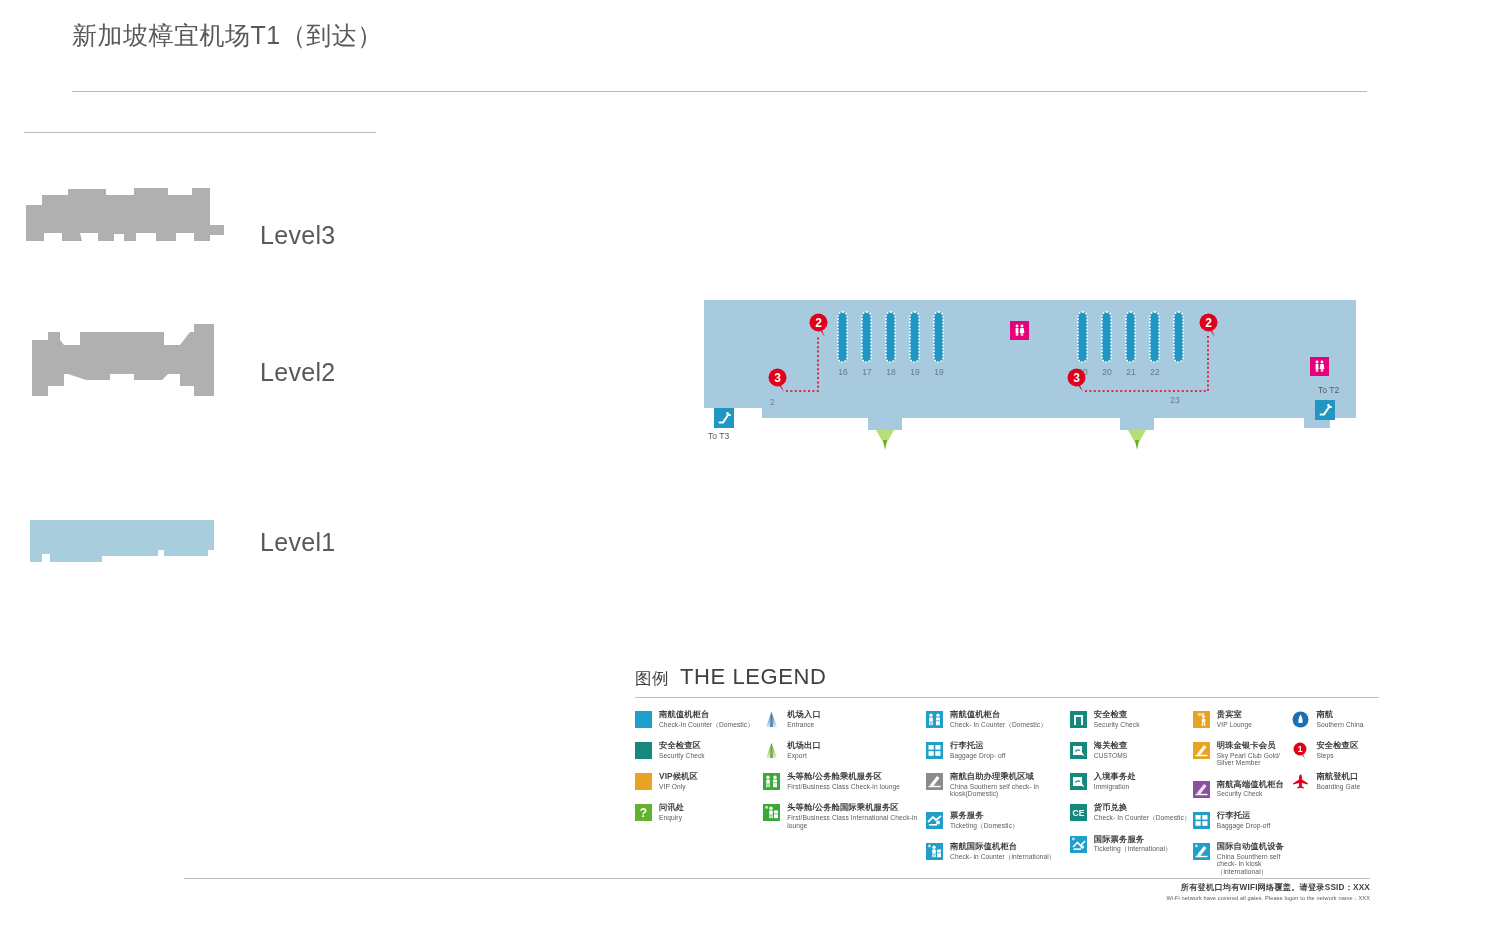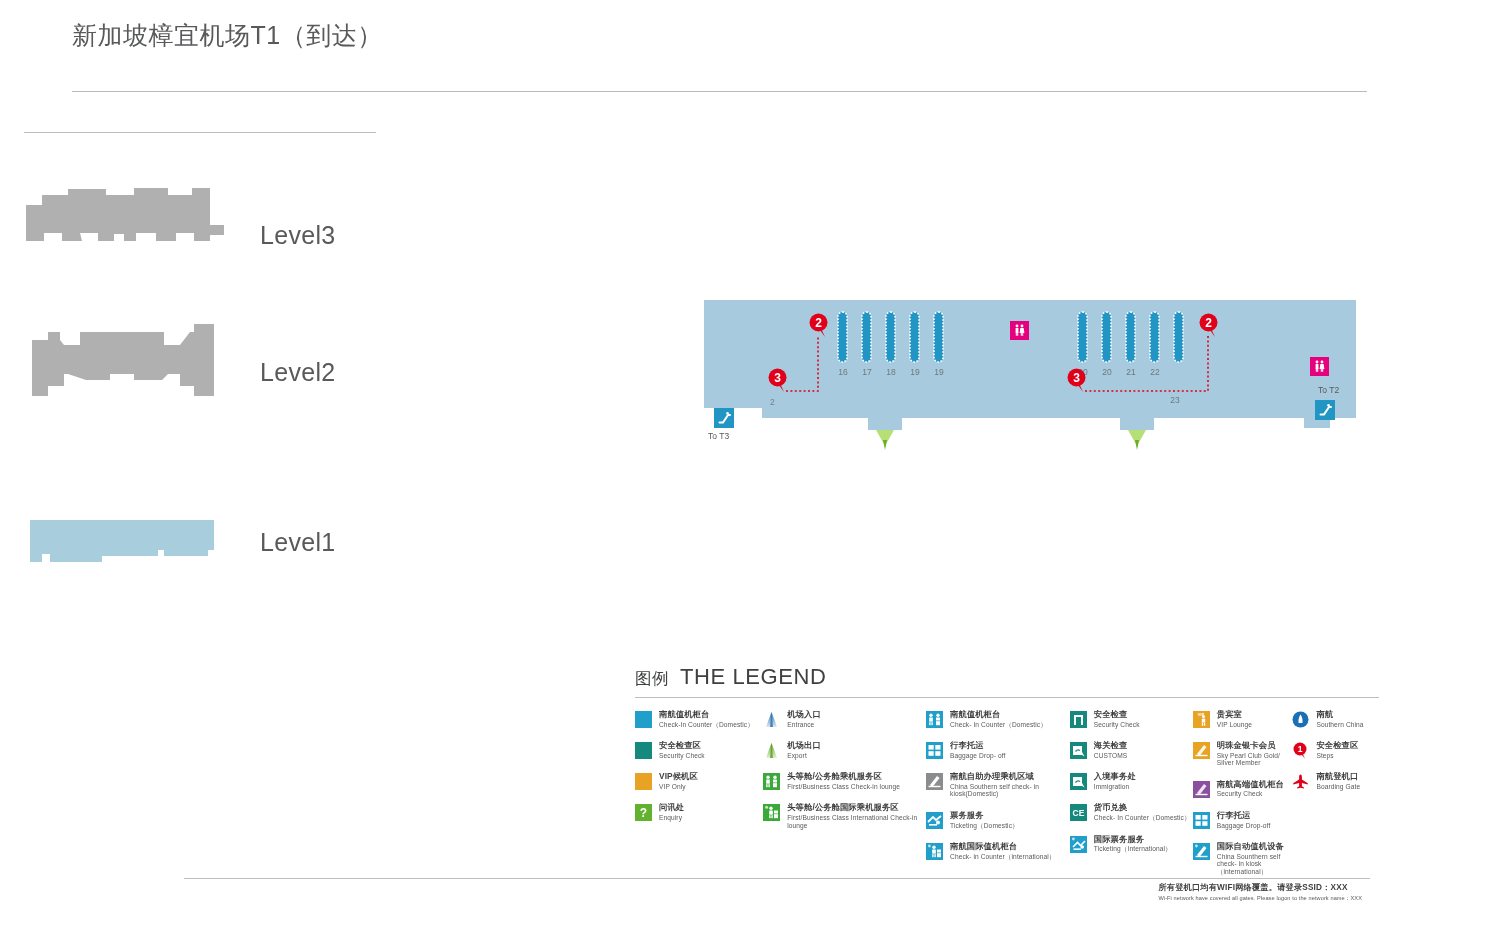--- a/index.html
+++ b/index.html
@@ -70,21 +70,21 @@
 
   .legend-item { display:flex; align-items:flex-start; margin-bottom:13px; }
   .legend-item .li-icon { width:17px; height:17px; flex:0 0 17px; margin-right:7px; margin-top:1px; }
   .legend-item .li-icon svg { display:block; }
   .li-text { line-height:1.12; }
   .li-cn { font-size:8.3px; color:#414042; font-weight:bold; letter-spacing:.1px; display:block; }
   .li-en { font-size:6.6px; color:#58595b; display:block; margin-top:1.5px; letter-spacing:.1px; }
 
   
   #footer-rule { position:absolute; left:184px; top:878px; width:1186px; border-bottom:1px solid #bcbdbf; }
-  #footer { position:absolute; right:132px; top:882px; }
+  #footer { position:absolute; right:124px; top:882px; text-align:right; }
   #footer-cn { font-size:8.2px; color:#414042; font-weight:bold; letter-spacing:.2px; }
   #footer-en { font-size:5.6px; color:#58595b; margin-top:2px; letter-spacing:.1px; }
 </style>
 </head>
 <body>
 
 <div id="header">
   <div id="title-cn">新加坡樟宜机场T1（到达）</div>
 </div>
 <div id="header-rule" style="position:absolute;left:72px;top:83px;"></div>

